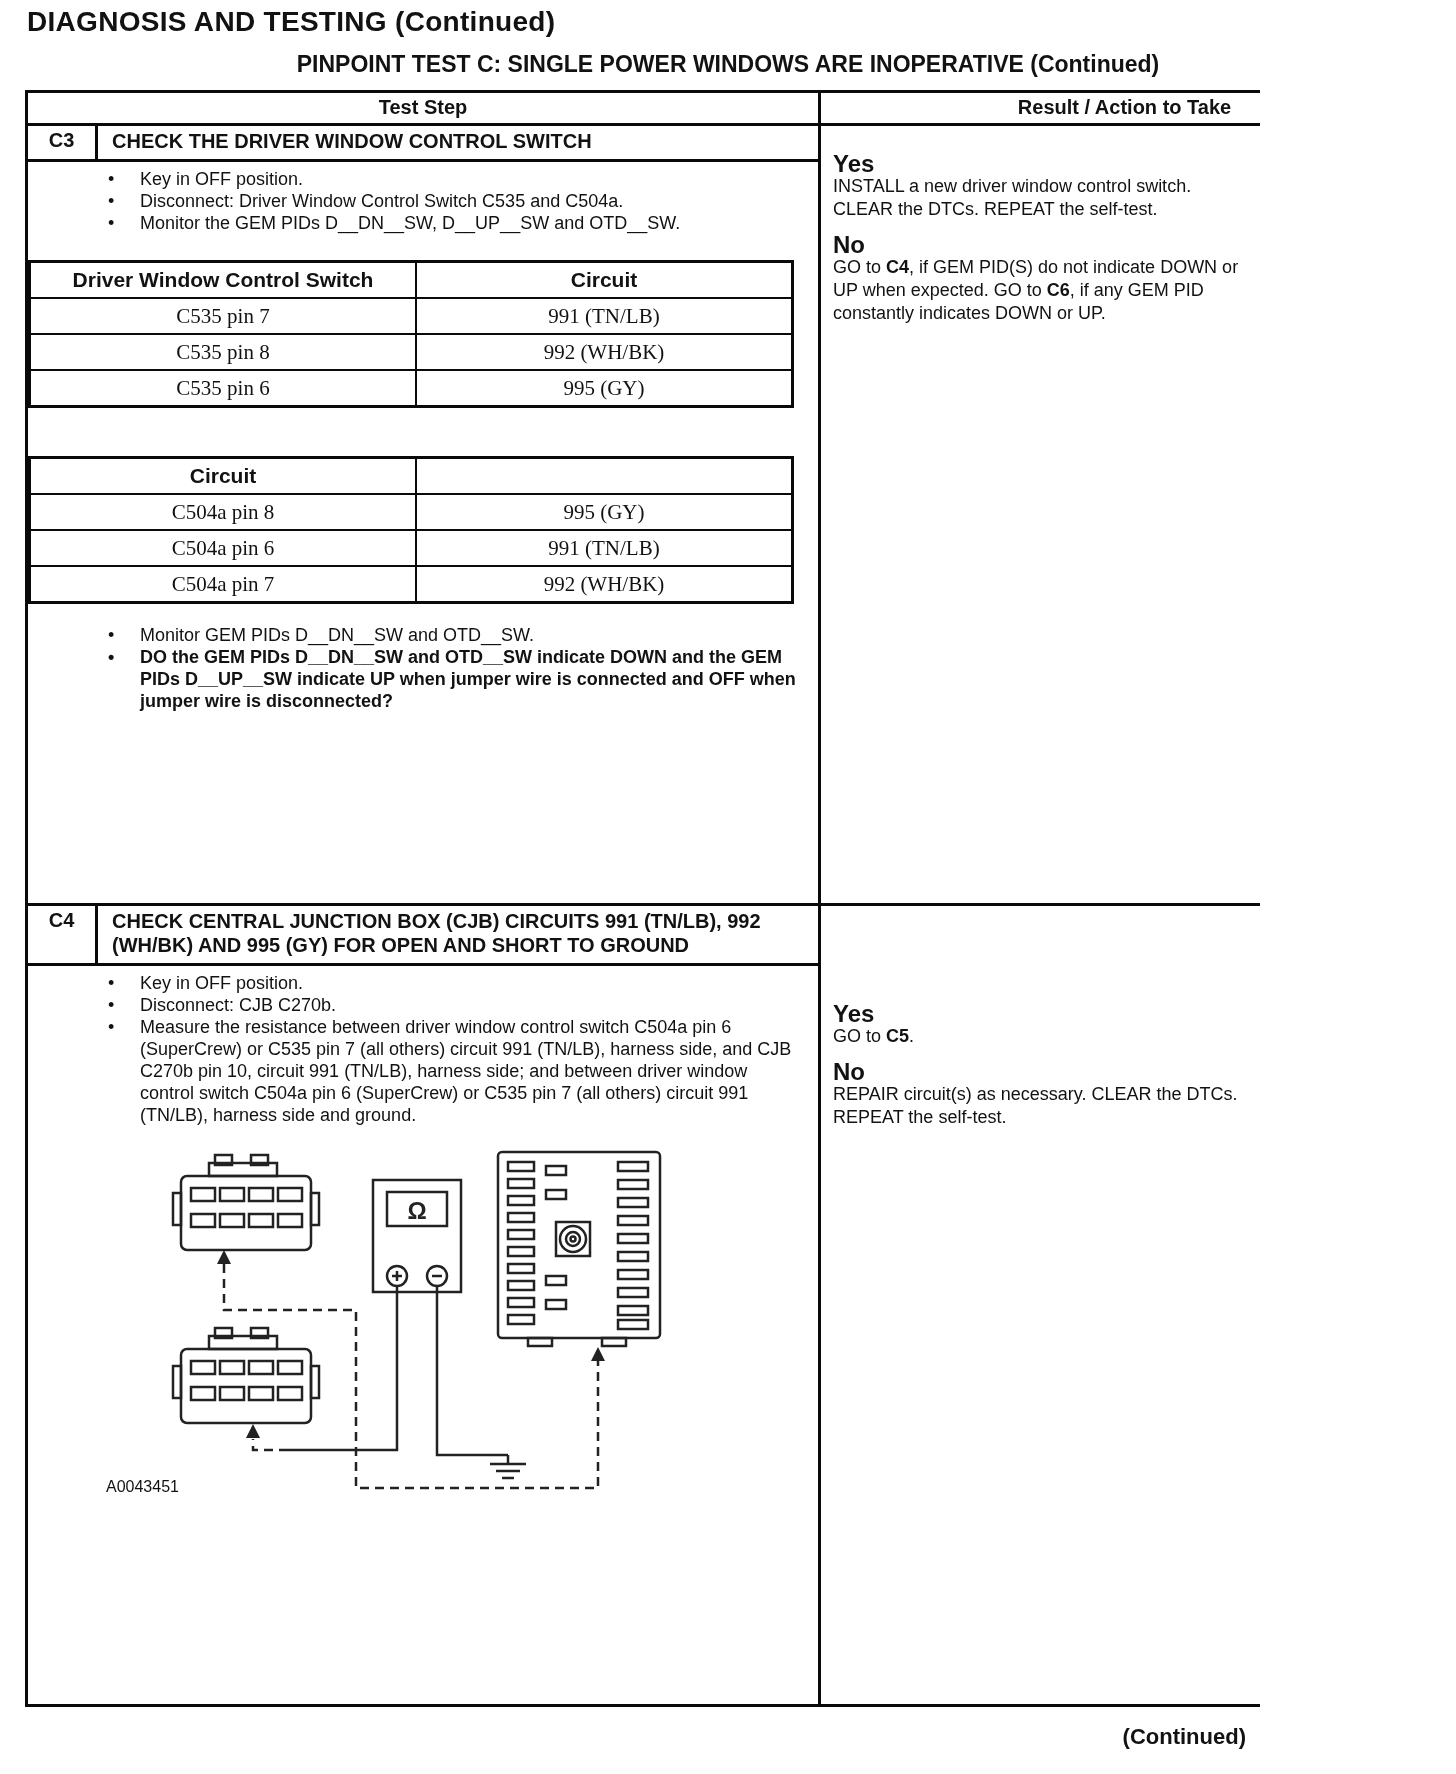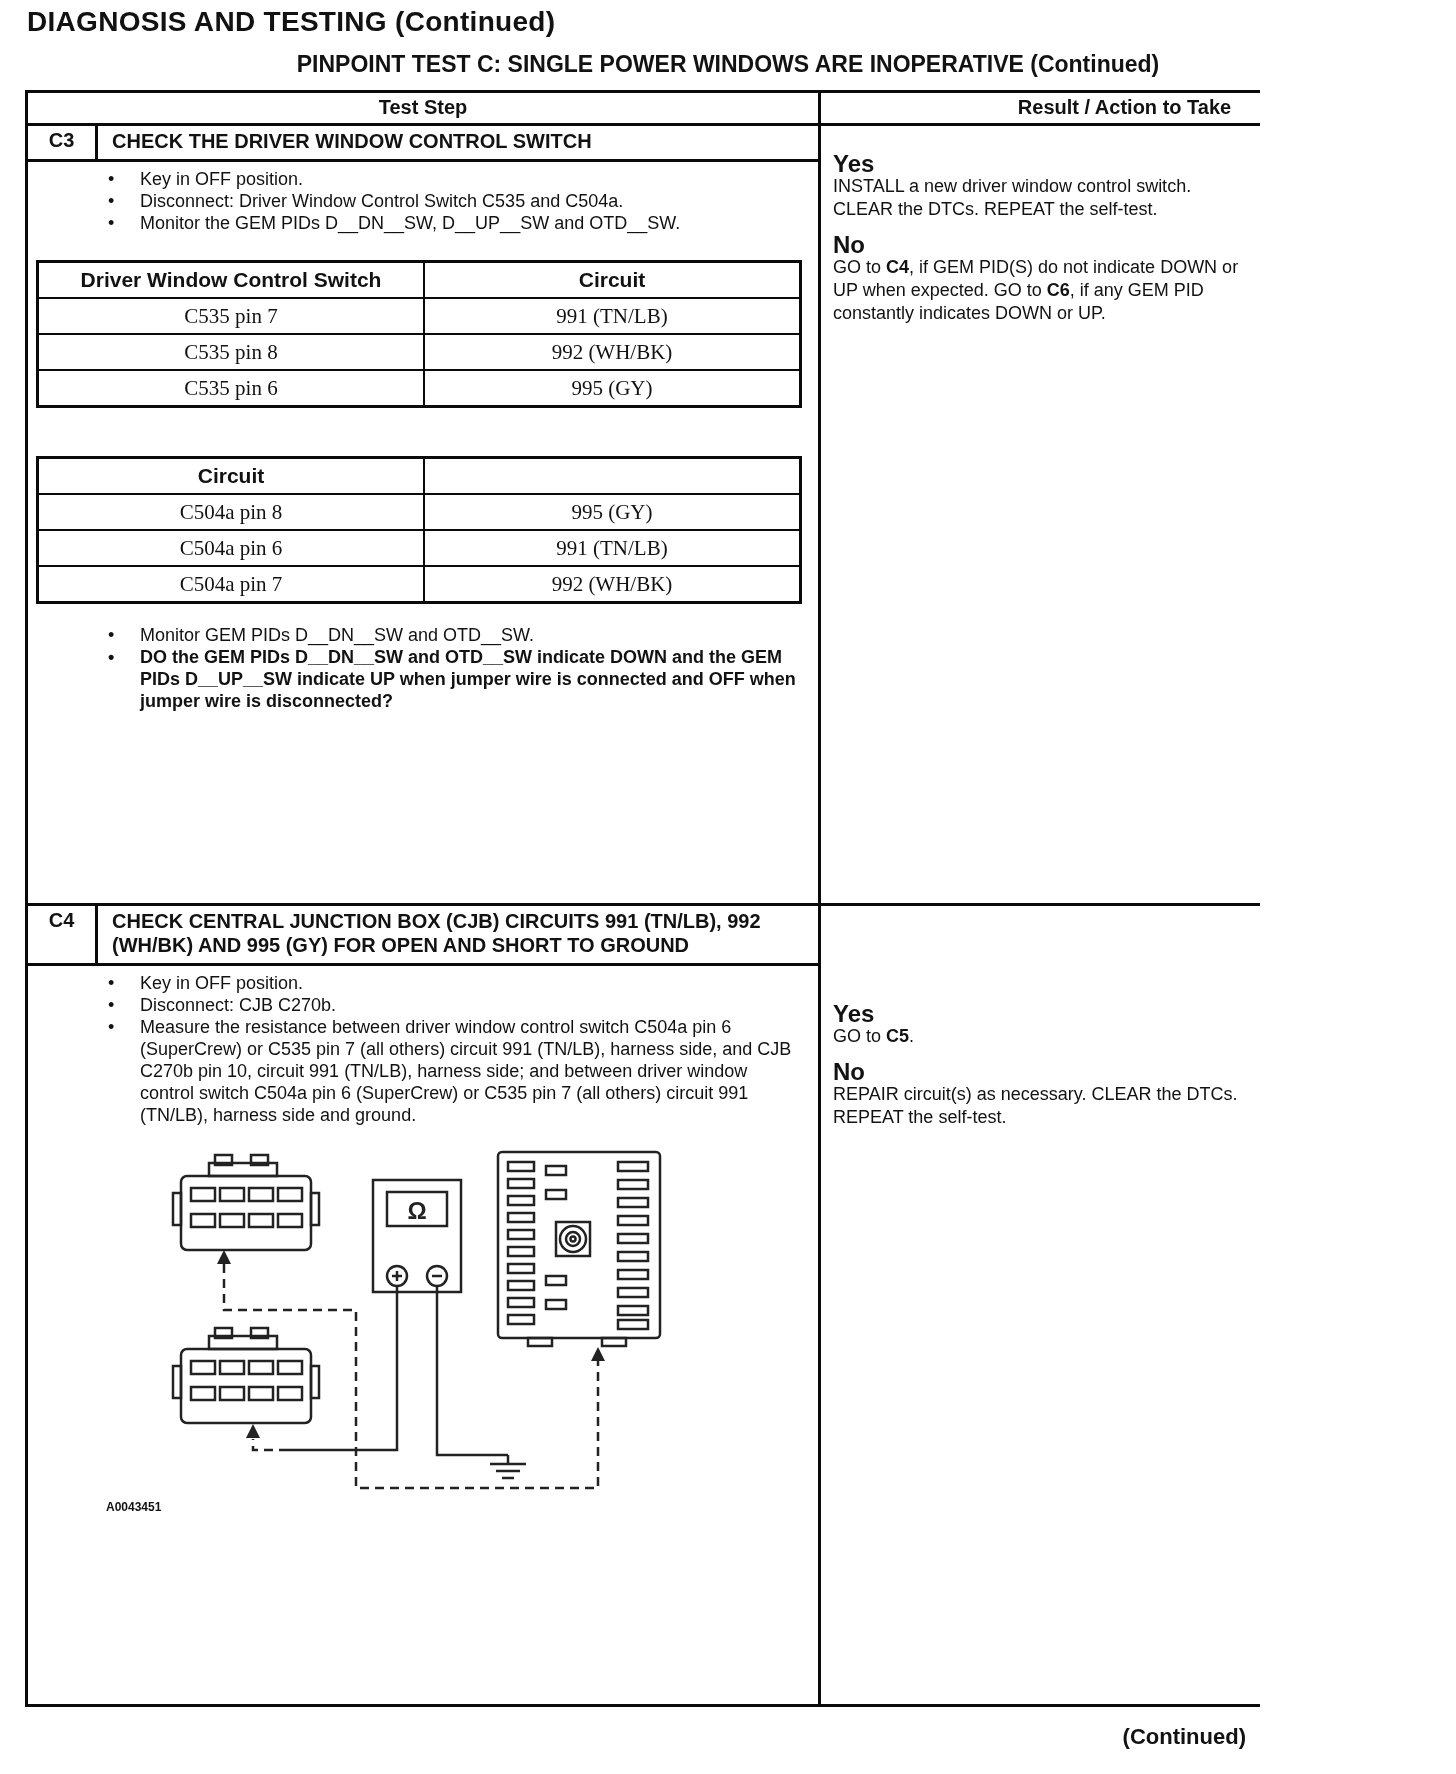--- a/index.html
+++ b/index.html
@@ -24,42 +24,42 @@
   .step-header { display:flex; border-bottom:3px solid #0a0a0a; }
   .step-id { width:70px; flex:0 0 70px; border-right:3px solid #0a0a0a; font-weight:bold; font-size:20px; text-align:center; padding:3px 0 5px; }
   .step-title { font-weight:bold; font-size:20px; line-height:24px; padding:3px 28px 6px 14px; }
 
   .step-body { padding-top:6px; }
   ul.bullets { list-style:none; }
   ul.bullets li { position:relative; font-size:18px; line-height:22px; padding-left:112px; padding-right:14px; }
   ul.bullets li::before { content:"•"; position:absolute; left:80px; top:0; font-size:18px; }
   ul.bullets li.bold { font-weight:bold; }
 
-  .inner-table { width:766px; border:3px solid #0a0a0a; margin-left:8px; }
+  .inner-table { width:766px; border:3px solid #0a0a0a; margin-left:0; }
   .inner-table.t1 { margin-top:26px; }
   .inner-table.t2 { margin-top:48px; }
   .it-row { display:grid; grid-template-columns:386px 1fr; border-bottom:2px solid #0a0a0a; }
   .it-row:last-child { border-bottom:none; }
   .it-row > div { text-align:center; padding:4px 6px; }
   .it-row > div:first-child { border-right:2px solid #0a0a0a; }
   .it-head > div { font-weight:bold; font-size:21px; line-height:26px; font-family:"Liberation Sans", sans-serif; }
   .it-data > div { font-family:"Liberation Serif", serif; font-size:21px; line-height:26px; }
   .narrow-head { display:block; max-width:270px; margin:0 auto; }
 
   .bullets2 { margin-top:20px; }
 
   .result-cell { padding:26px 10px 0 12px; overflow:hidden; }
   .result-cell.c4r { padding-top:96px; }
   .res-label { font-weight:bold; font-size:24px; line-height:23px; }
   .result-cell p { font-size:18px; line-height:23px; margin:0 0 12px 0; max-width:412px; }
   .result-cell p b { font-weight:bold; }
 
   .figure-wrap { position:relative; margin-top:24px; height:370px; }
   .figure-wrap svg { display:block; margin-left:140px; }
-  .figure-label { position:absolute; left:78px; bottom:6px; font-weight:bold; font-size:12px; }
+  .figure-label { position:absolute; left:78px; bottom:24px; font-weight:normal; font-size:16px; }
 
   .continued-footer { position:absolute; right:14px; top:1724px; font-size:22px; font-weight:bold; }
 
   svg .comp { fill:none; stroke:#222; stroke-width:2.5; }
   svg .wire { fill:none; stroke:#222; stroke-width:2.5; }
   svg .dash { stroke-dasharray:9 6; }
   svg .head { fill:#222; stroke:none; }
   svg text { font-family:"Liberation Sans", sans-serif; }
 </style>
 </head>

